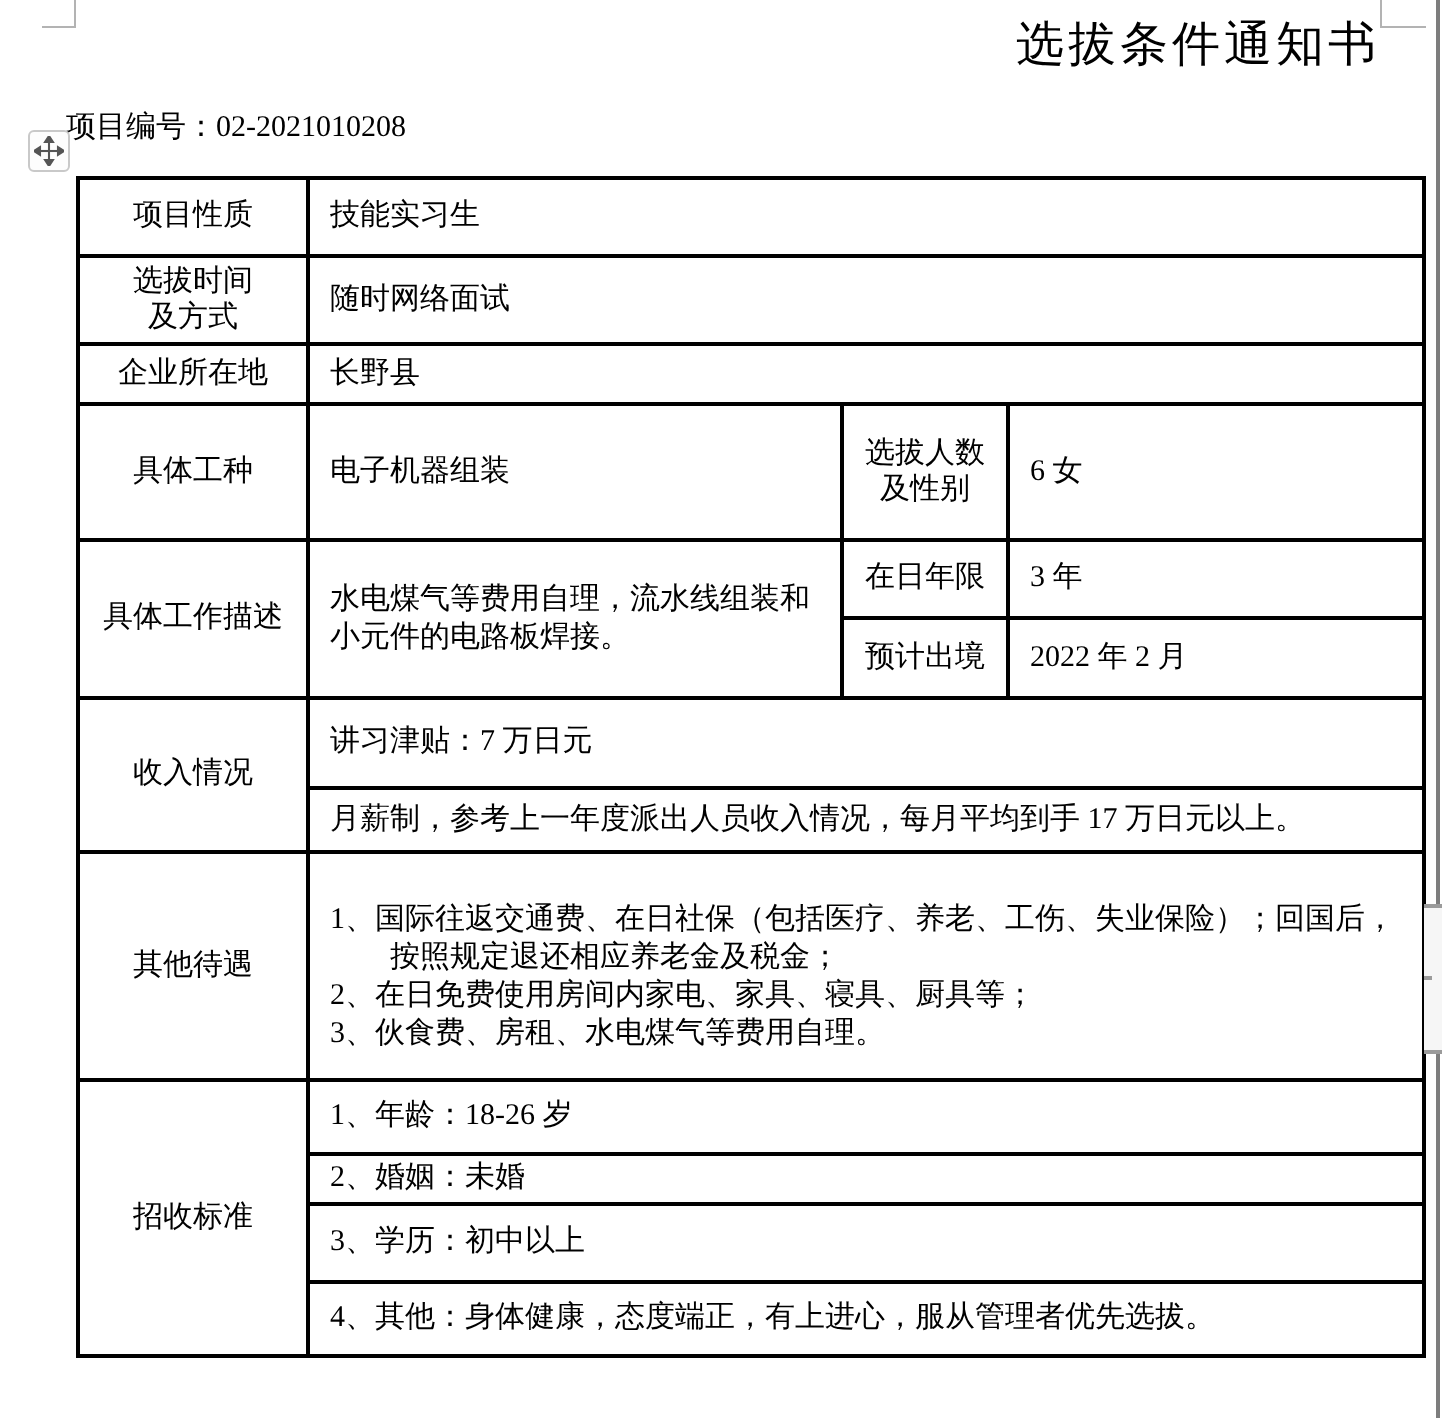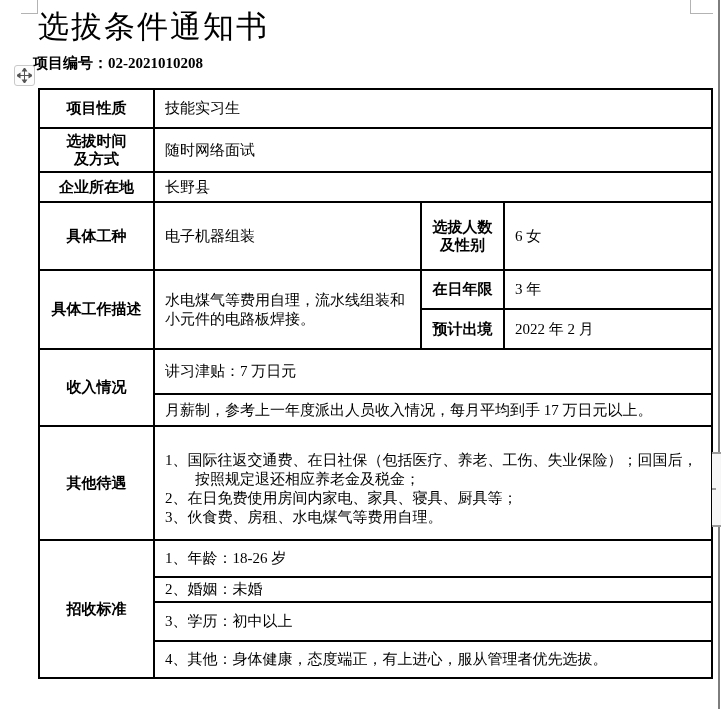--- a/index.html
+++ b/index.html
@@ -14,49 +14,49 @@
   
   .mark { position:absolute; background:#b3b3b3; }
   .mark-left-v  { left:37px;  top:0;    width:1px;  height:13px; }
   .mark-left-h  { left:21px;  top:13px; width:17px; height:1px; }
   .mark-right-v { left:690px; top:0;    width:1px;  height:13px; }
   .mark-right-h { left:690px; top:13px; width:23px; height:1px; }
 
   
   .doc-title {
     position:absolute; left:38px; top:6px; width:652px;
-    text-align:left; font-size:31px; letter-spacing:2px; font-weight:500;
+    text-align:right; font-size:24px; letter-spacing:2px; font-weight:500;
     white-space:nowrap;
   }
 
   
   .project-line {
     position:absolute; left:33px; top:54px;
-    font-size:15px; font-weight:bold; white-space:nowrap;
+    font-size:15px; font-weight:normal; white-space:nowrap;
   }
 
   
   .move-handle {
     position:absolute; left:14px; top:65px; width:21px; height:21px;
     border:1px solid #c9c9c9; border-radius:3px; background:#fdfdfd;
     display:flex; align-items:center; justify-content:center; cursor:move;
   }
   .move-handle svg { display:block; }
 
   
   table.notice {
     position:absolute; left:38px; top:88px;
     border-collapse:collapse; table-layout:fixed; width:673px;
     font-size:15px;
   }
   table.notice td {
     border:2px solid #000; vertical-align:middle;
     overflow:hidden; line-height:19px;
   }
-  td.lbl   { text-align:center; font-weight:bold; padding:0 2px; }
+  td.lbl   { text-align:center; font-weight:normal; padding:0 2px; }
   td.val   { padding:2px 8px 2px 10px; text-align:left; }
   .two-line span { display:block; line-height:18px; }
   .hang { padding-left:30px; text-indent:-30px; line-height:19px; }
   .items-block { padding:16px 6px 4px 10px; }
 
   
   .win-edge { position:absolute; left:718px; top:0; width:2px; height:709px; background:#7d7d7d; }
   .scroll-thumb {
     position:absolute; left:712px; top:452px; width:9px; height:75px;
     background:#f6f6f6; border-top:2px solid #9b9b9b; border-bottom:2px solid #9b9b9b;

